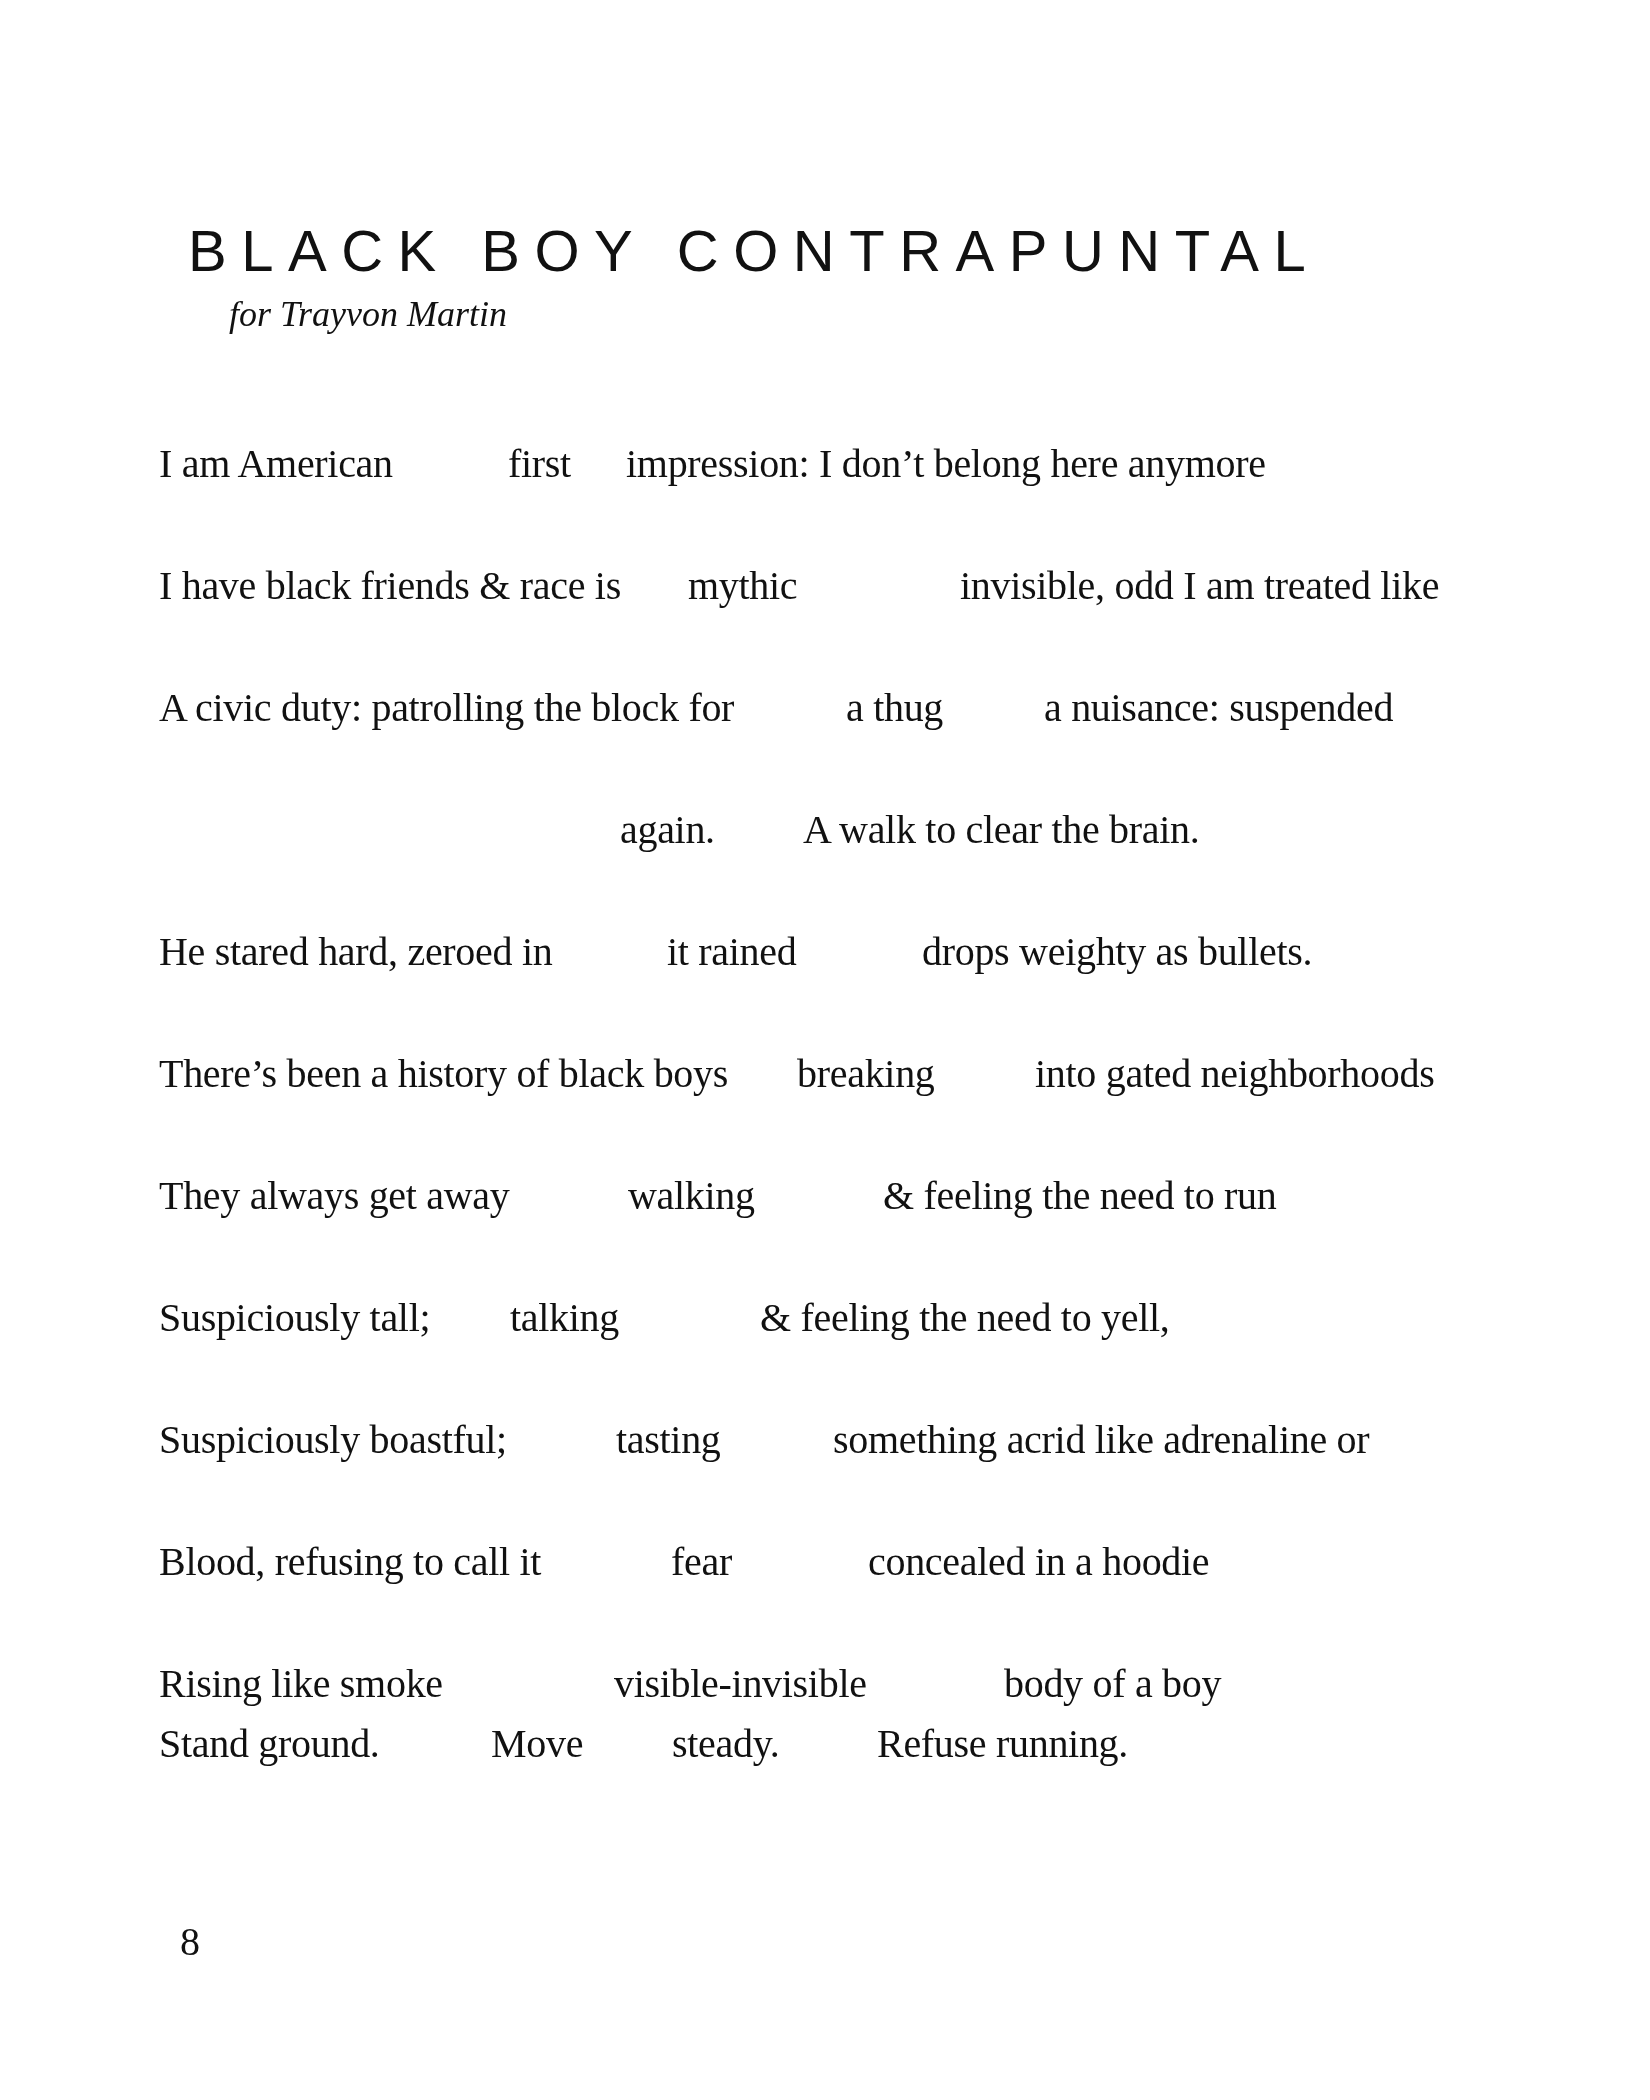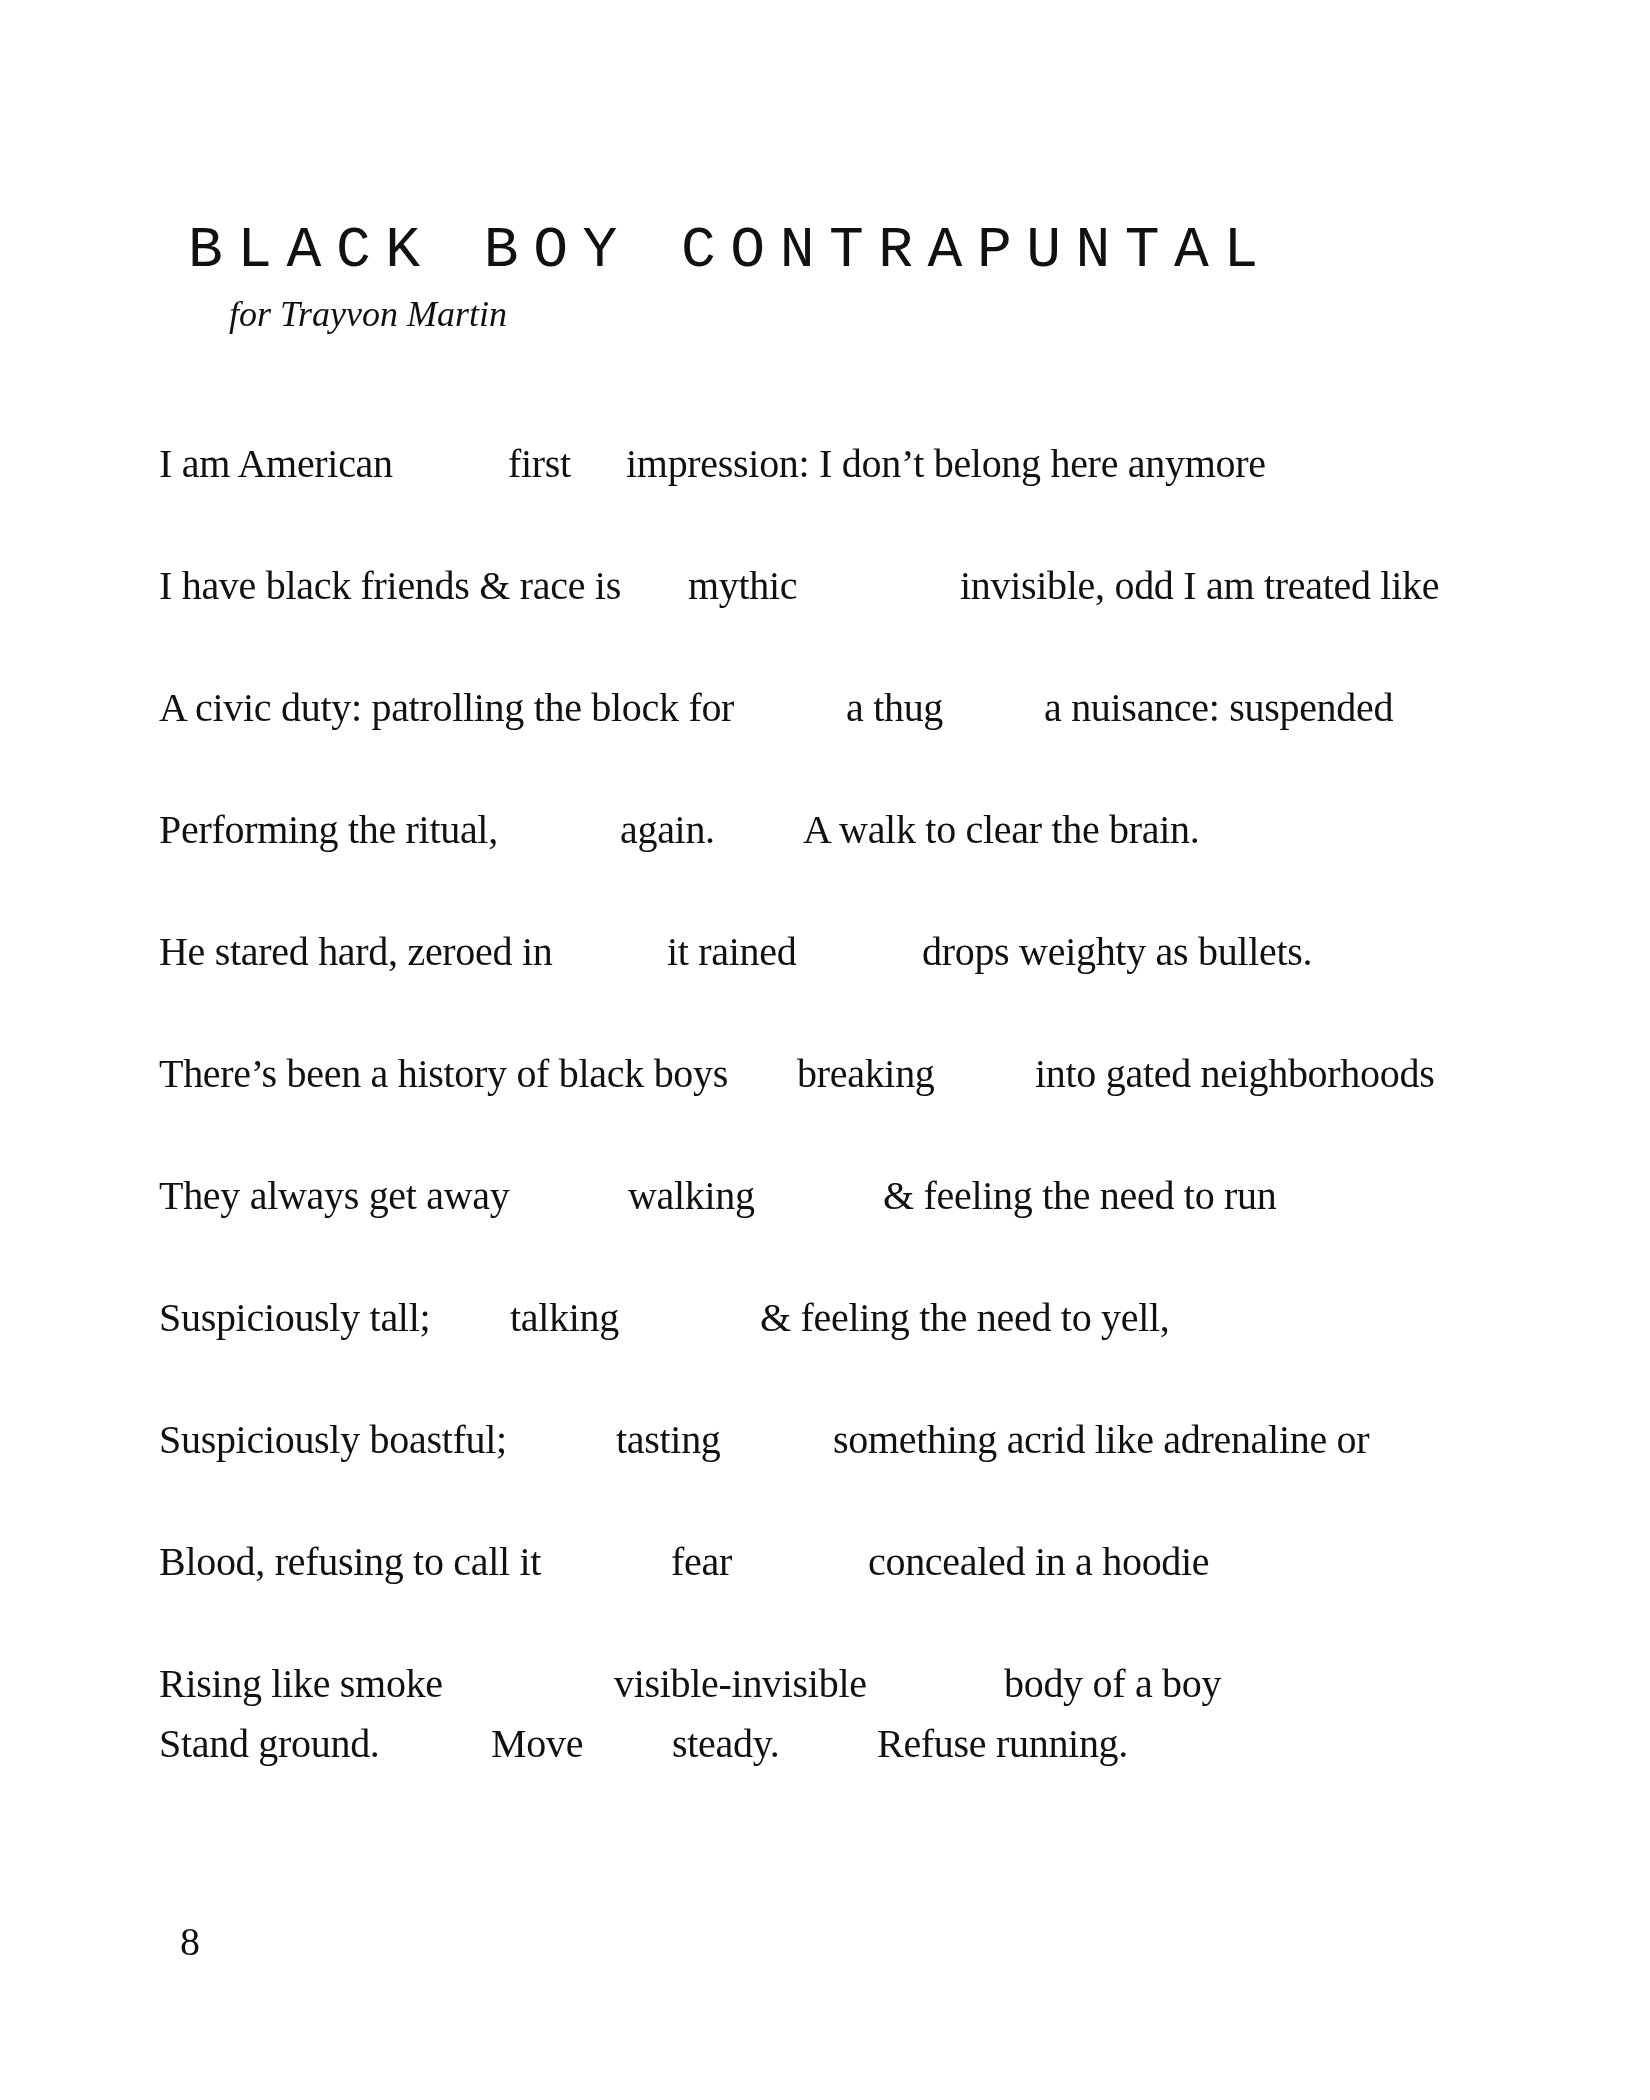--- a/index.html
+++ b/index.html
@@ -1,19 +1,19 @@
 <!DOCTYPE html>
 <html><head>
 <meta charset="utf-8">
 <style>
   html, body { margin: 0; padding: 0; background: #ffffff; }
   body { width: 1650px; height: 2100px; position: relative; overflow: hidden; color: #111111; }
   .title {
     position: absolute; left: 188px; top: 222px;
-    font-family: Liberation Mono, monospace; font-weight: 400;
+    font-family: Liberation Sans, sans-serif; font-weight: 400;
     font-size: 58px; letter-spacing: 14.5px; line-height: 1; white-space: nowrap;
   }
   .subtitle {
     position: absolute; left: 229px; top: 296px;
     font-family: "Liberation Serif", serif; font-style: italic;
     font-size: 36px; line-height: 1; white-space: nowrap;
   }
   .line { position: absolute; left: 0; height: 50px; width: 1650px; }
   .seg {
     position: absolute; top: 0;
@@ -42,21 +42,20 @@
     <span class="seg" style="left:159px">I have black friends &amp; race is</span>
     <span class="seg bold" style="left:688px">mythic</span>
     <span class="seg" style="left:960px">invisible, odd I am treated like</span>
   </div>
   <div class="line" style="top:683px">
     <span class="seg" style="left:159px">A civic duty: patrolling the block for</span>
     <span class="seg bold" style="left:846px">a thug</span>
     <span class="seg" style="left:1044px">a nuisance: suspended</span>
   </div>
   <div class="line" style="top:805px">
-    <span class="seg" style="left:159px">Performing the ritual,</span>
     <span class="seg bold" style="left:620px">again.</span>
     <span class="seg" style="left:803px">A walk to clear the brain.</span>
   </div>
   <div class="line" style="top:927px">
     <span class="seg" style="left:159px">He stared hard, zeroed in</span>
     <span class="seg bold" style="left:667px">it rained</span>
     <span class="seg" style="left:922px">drops weighty as bullets.</span>
   </div>
   <div class="line" style="top:1049px">
     <span class="seg" style="left:159px">There’s been a history of black boys</span>

